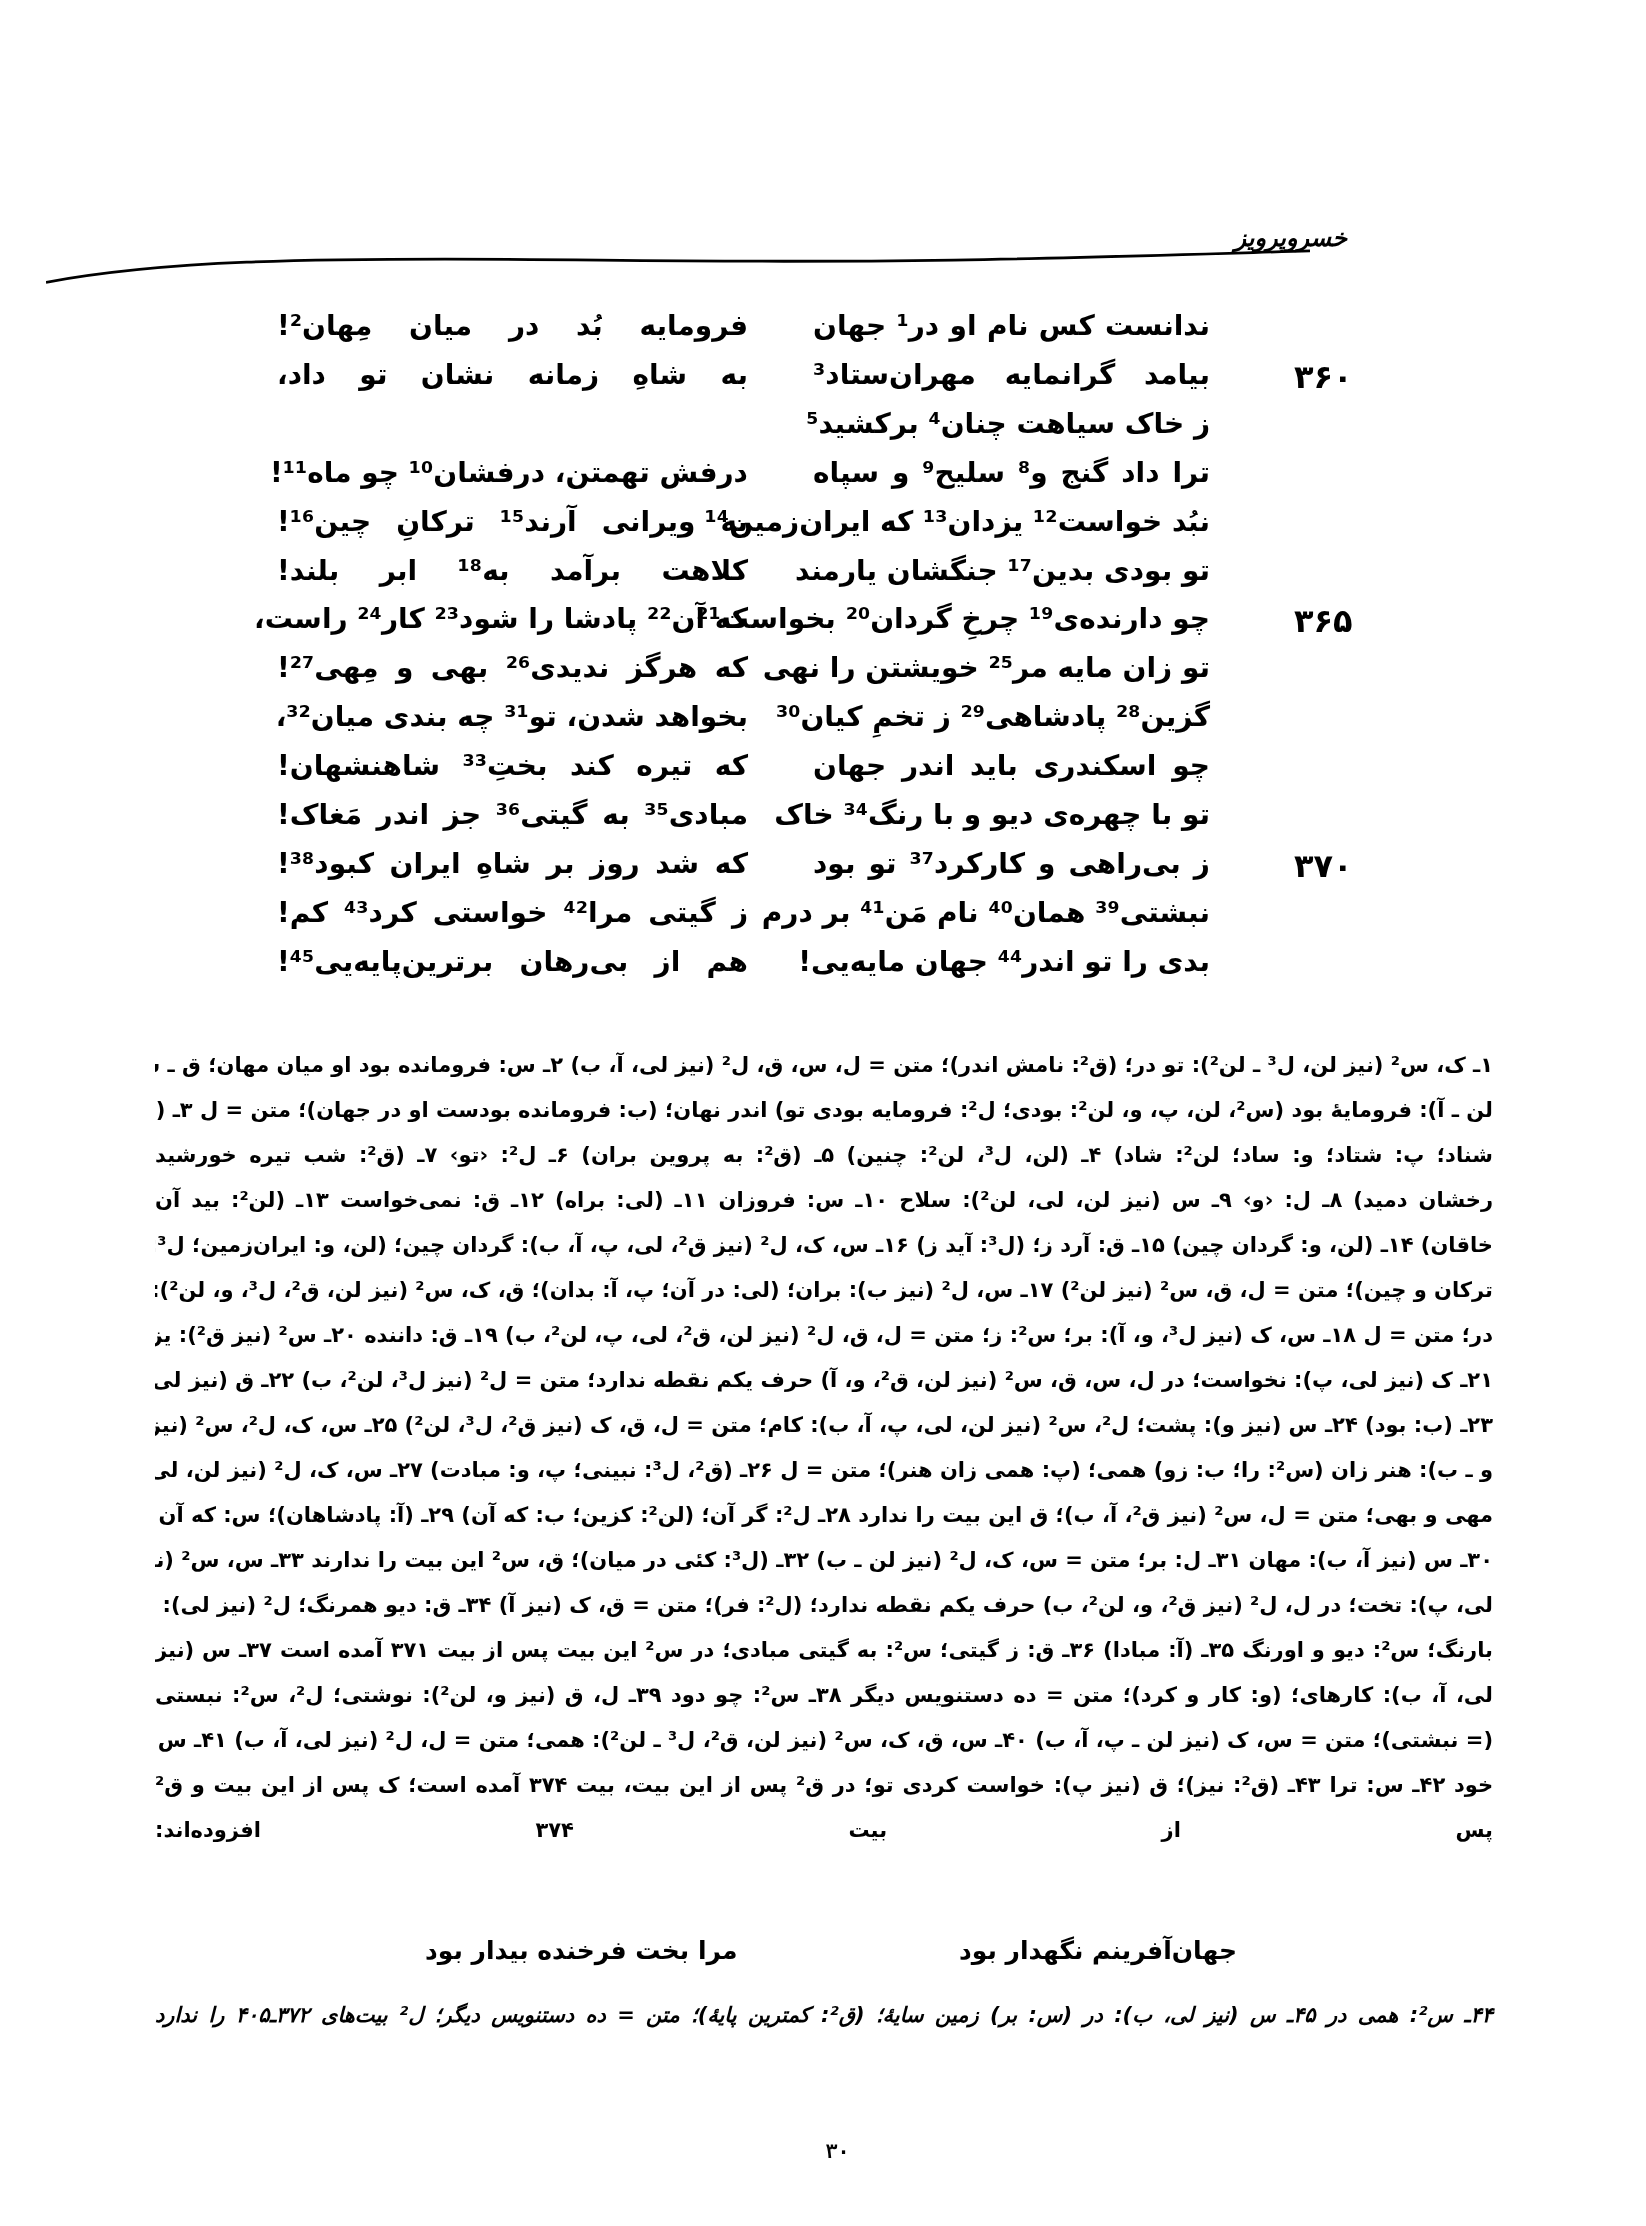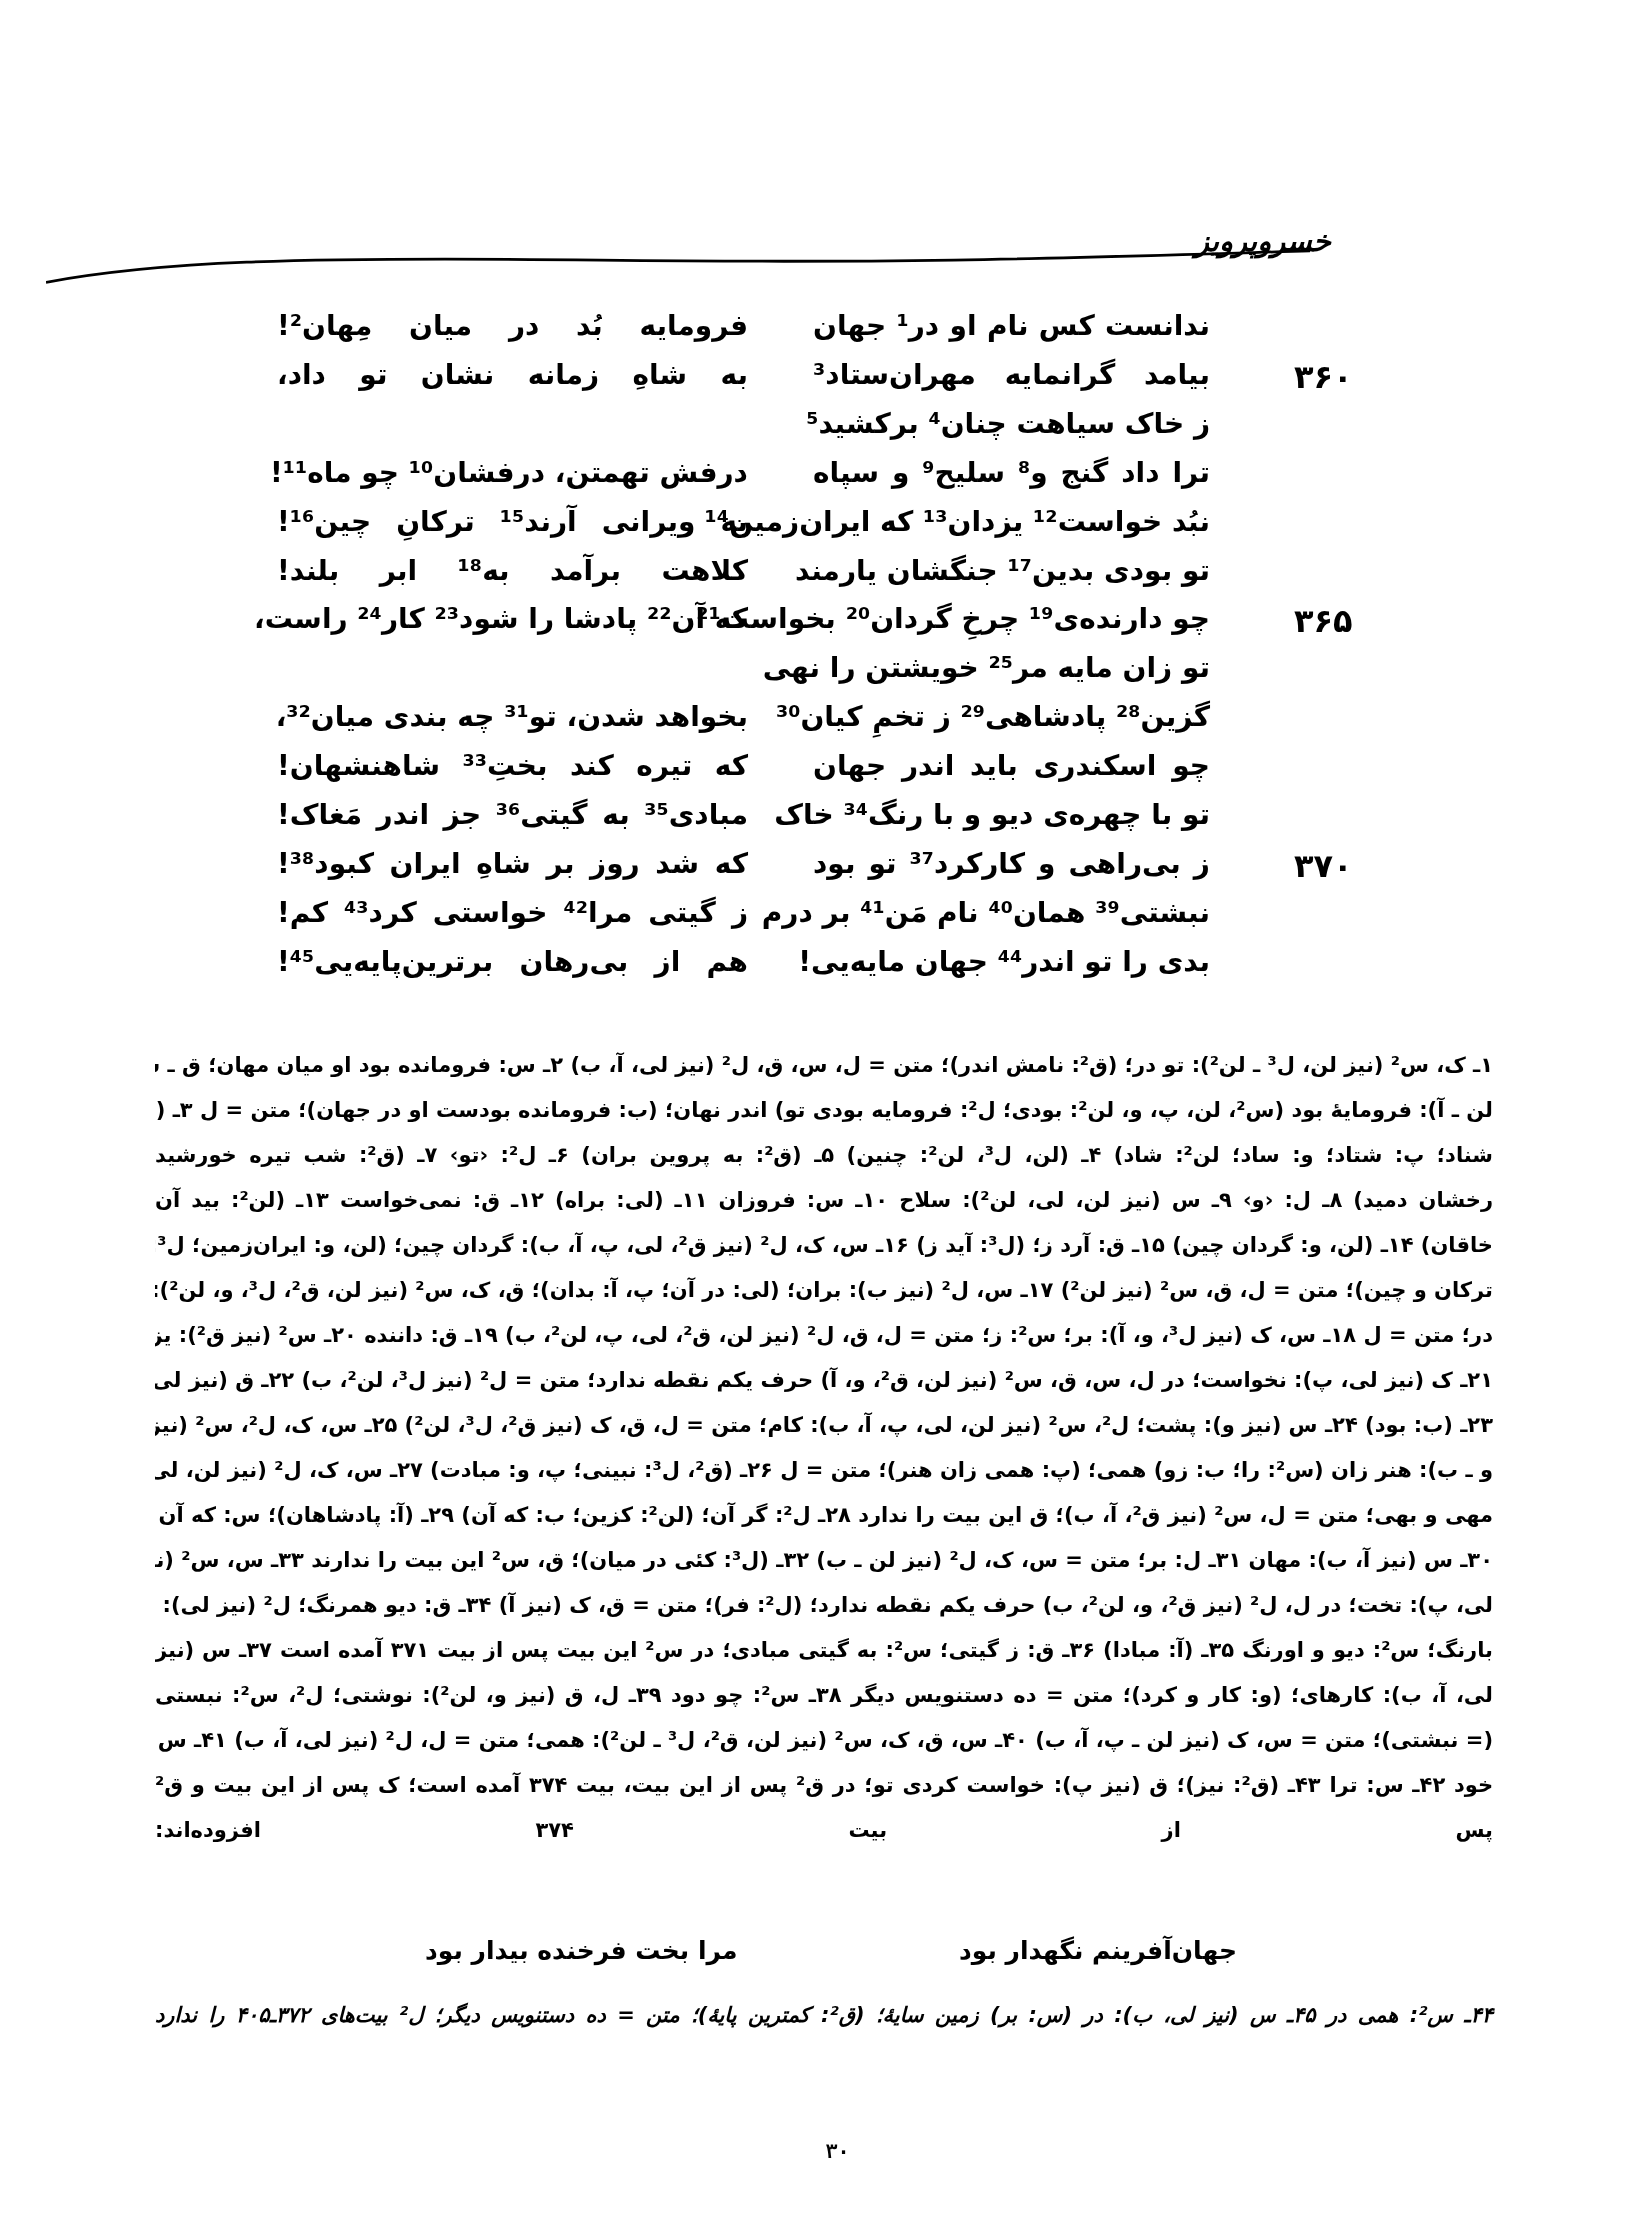--- a/index.html
+++ b/index.html
@@ -2,23 +2,23 @@
 <html style="font-size:14.8px"><head>
   <meta charset="utf-8">
   <style>
     html, body { margin: 0; padding: 0; background: #ffffff; }
     body {
       width: 1647px; height: 2226px; position: relative; overflow: hidden;
       font-family: "DejaVu Sans", sans-serif; color: #000;
     }
     .page { position: absolute; left: 0; top: 0; width: 1647px; height: 2226px; }
     .header-title {
-      position: absolute; right: 316px; top: 224px;
+      position: absolute; right: 300px; top: 224px;
       font-family: Liberation Mono, monospace; font-weight: bold; font-style: italic;
-      font-size: 29px; direction: rtl;
+      font-size: 24px; direction: rtl;
     }
     .header-rule {
       position: absolute; left: 46px; top: 249px; width: 1264px; height: 37px;
     }
     .verses {
       position: absolute; top: 309px; left: 222px; width: 1126px; height: 701px;
     }
     .verse-row {
       position: absolute; left: 0; width: 1126px; height: 52px;
       direction: rtl; font-size: 28px; font-weight: bold;
@@ -99,20 +99,21 @@
       <span class="hemistich-2">کلاهت برآمد به¹⁸ ابر بلند!</span>
     </div>
     <div class="verse-row" style="top:293px">
       <span class="verse-num">۳۶۵</span>
       <span class="hemistich-1">چو دارنده‌ی¹⁹ چرخِ گردان²⁰ بخواست²¹</span>
       <span class="hemistich-2">که آن²² پادشا را شود²³ کار²⁴ راست،</span>
     </div>
     <div class="verse-row" style="top:342px">
       <span class="verse-num"></span>
       <span class="hemistich-1">تو زان مایه مر²⁵ خویشتن را نهی</span>
+      <span class="hemistich-2">که هرگز ندیدی²⁶ بهی و مِهی²⁷!</span>
     </div>
     <div class="verse-row" style="top:391px">
       <span class="verse-num"></span>
       <span class="hemistich-1">گزین²⁸ پادشاهی²⁹ ز تخمِ کیان³⁰</span>
       <span class="hemistich-2">بخواهد شدن، تو³¹ چه بندی میان³²،</span>
     </div>
     <div class="verse-row" style="top:440px">
       <span class="verse-num"></span>
       <span class="hemistich-1">چو اسکندری باید اندر جهان</span>
       <span class="hemistich-2">که تیره کند بختِ³³ شاهنشهان!</span>

